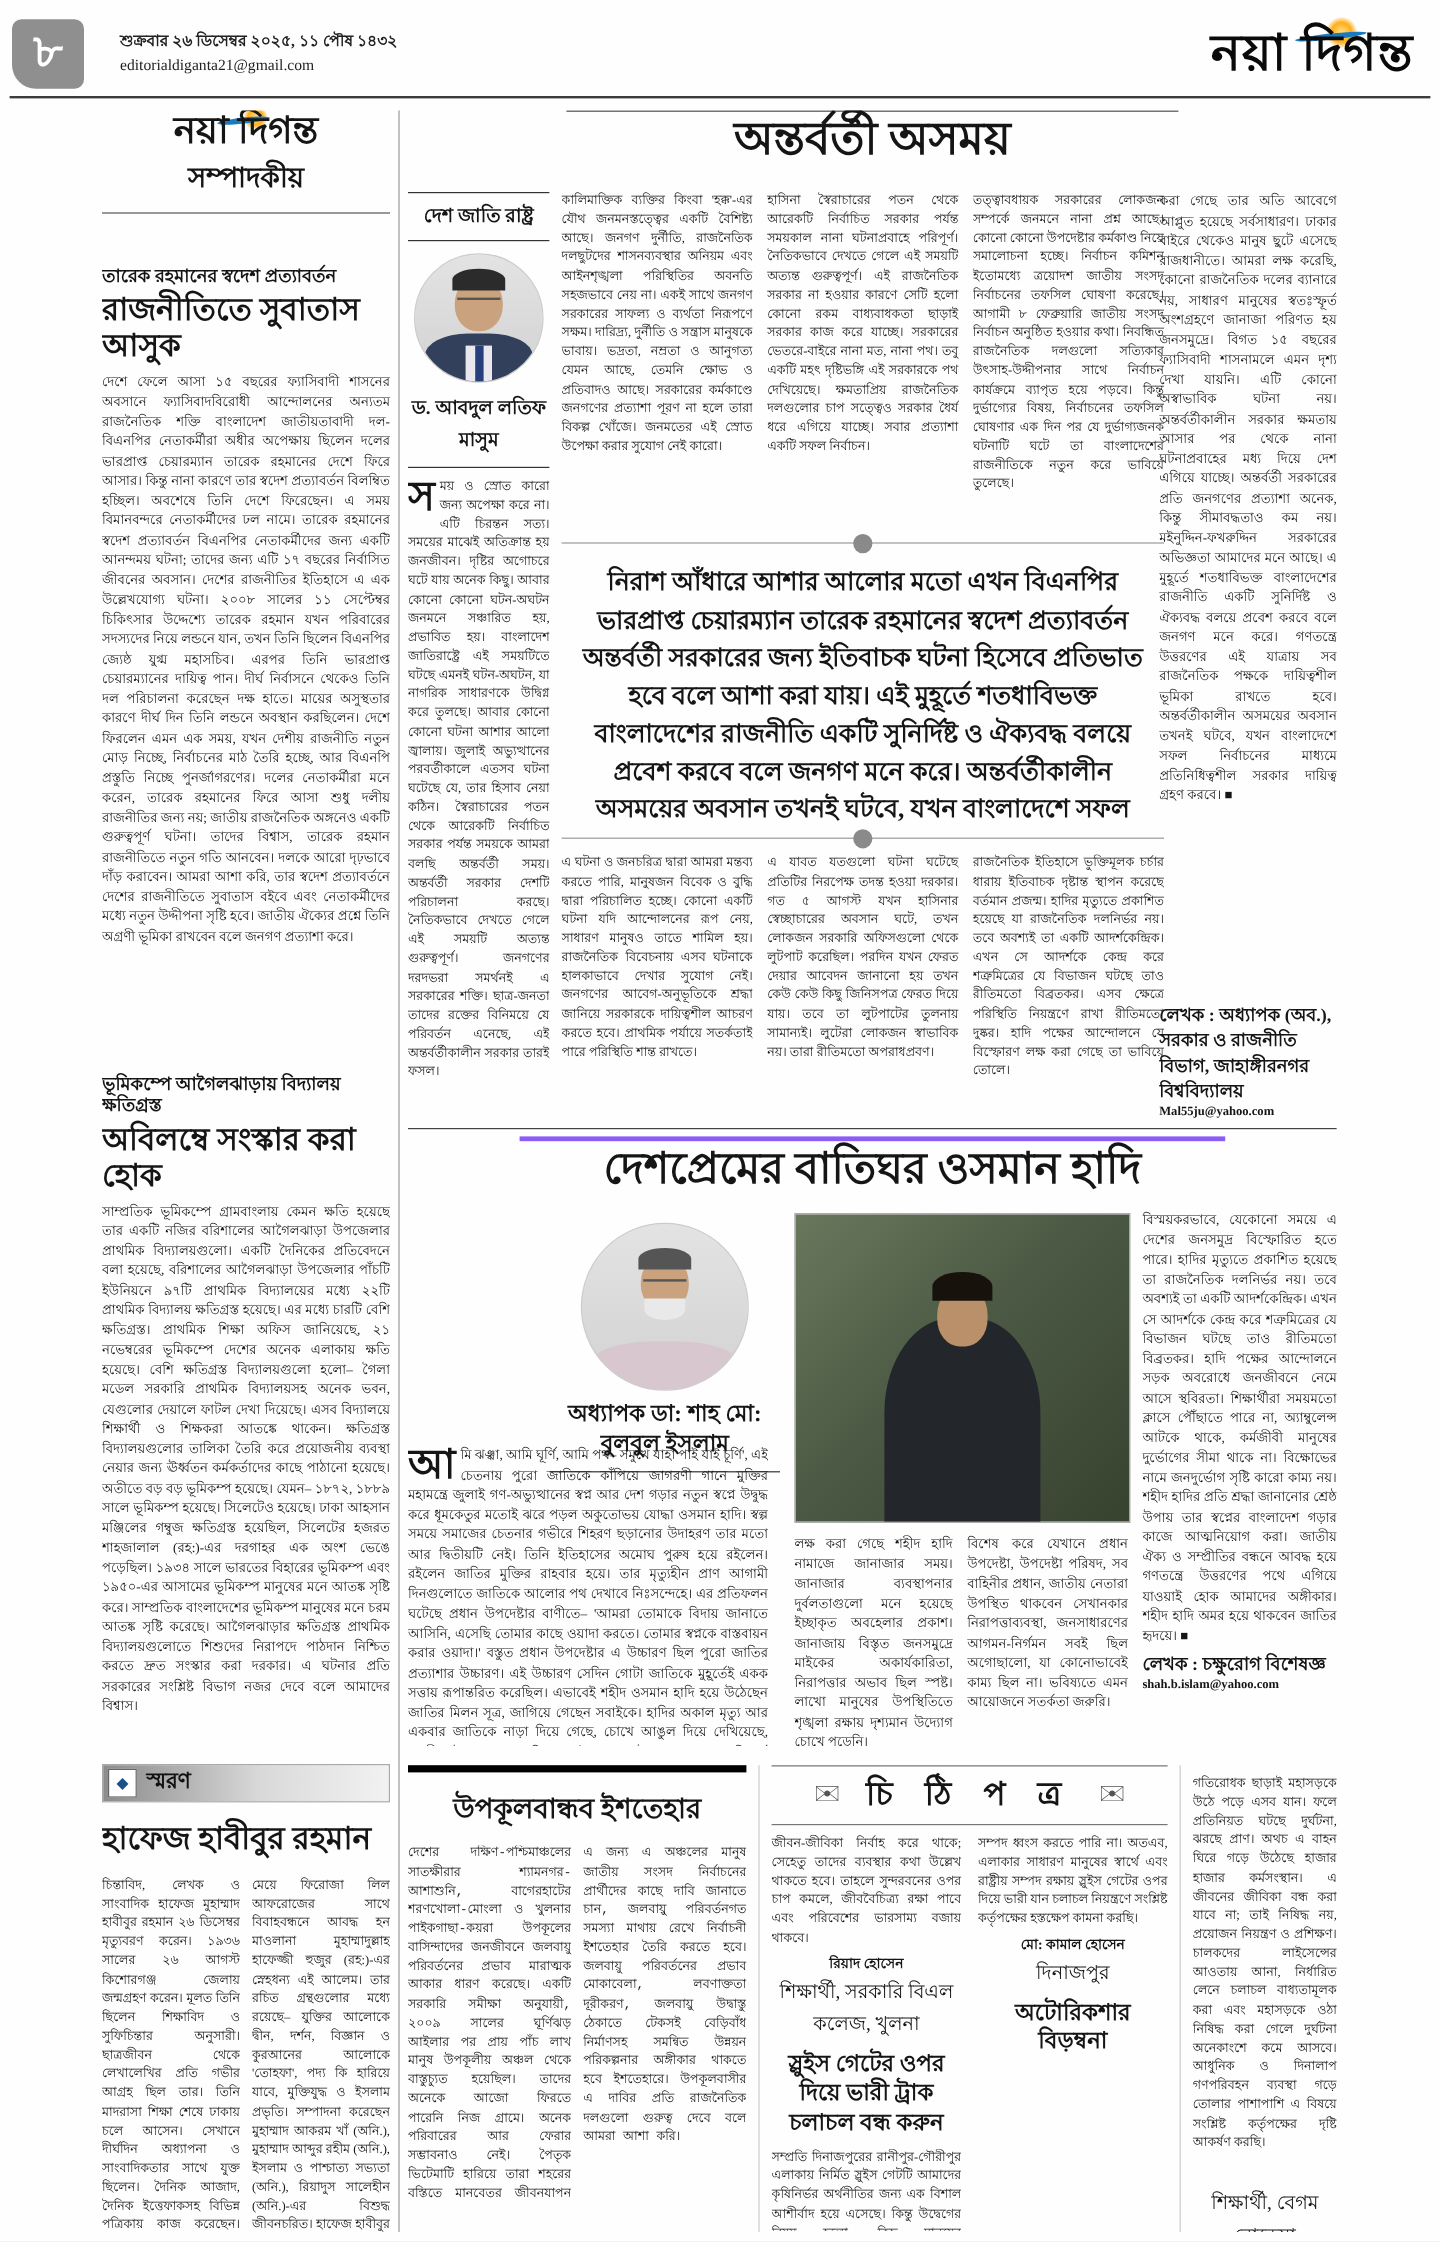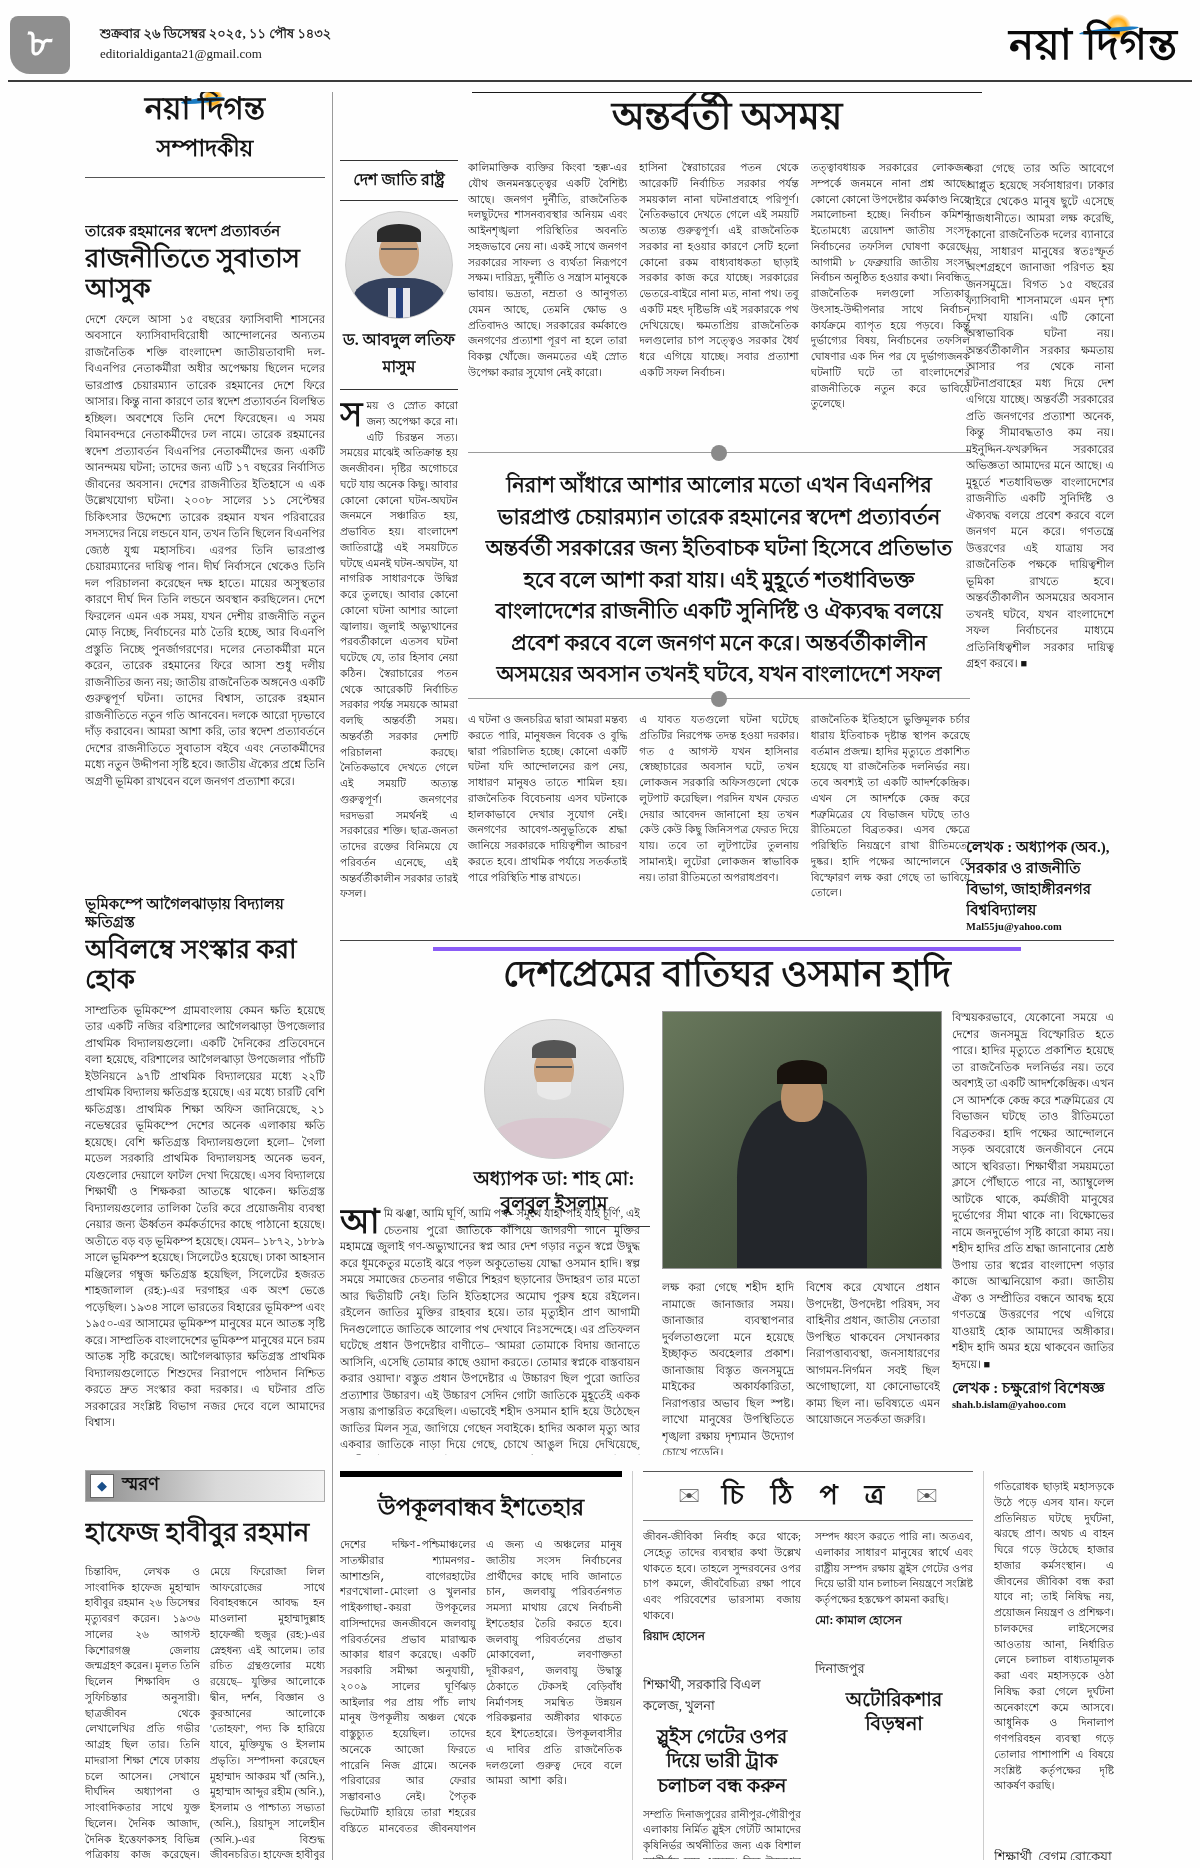--- a/index.html
+++ b/index.html
@@ -108,23 +108,23 @@
   .coastal-cols{display:flex;gap:10px;font-family:Liberation Mono, monospace;}
   .coastal-cols .bodytext{flex:1;height:300px;font-size:10.5px;}
   .letters-center{width:330px;margin:0 10px;padding:0 10px;border-left:1px solid #ccc;border-right:1px solid #ccc;overflow:hidden;}
   .letters-bar{border-top:1.5px solid #555;border-bottom:1px solid #777;height:48px;
                display:flex;align-items:center;justify-content:center;gap:22px;}
   .env{font-size:30px;color:#555;line-height:1;}
   .letters-title{font-size:27px;font-weight:bold;letter-spacing:10px;}
   .letters-cols{display:flex;gap:14px;margin-top:8px;}
   .lcol{flex:1;overflow:hidden;height:330px;}
   .lcol .bodytext{font-size:10.5px;}
-  .sig{text-align:left;margin:4px 0 6px 0;}
+  .sig{text-align:center;margin:4px 0 6px 0;}
   .sig .name{font-weight:bold;font-size:11.5px;display:block;}
-  .sig .title{font-size:13px;display:block;margin-top:28px;}
+  .sig .title{font-size:16px;display:block;}
   .letter-head{font-size:19px;font-weight:bold;text-align:center;line-height:1.3;margin:8px 0;}
   .letters-right{flex:1;overflow:hidden;padding-top:8px;}
   .letters-right .bodytext{font-size:10.5px;height:340px;}
 </style>
 </head>
 <body>
 
 <div class="page">
 
   <div class="masthead">

